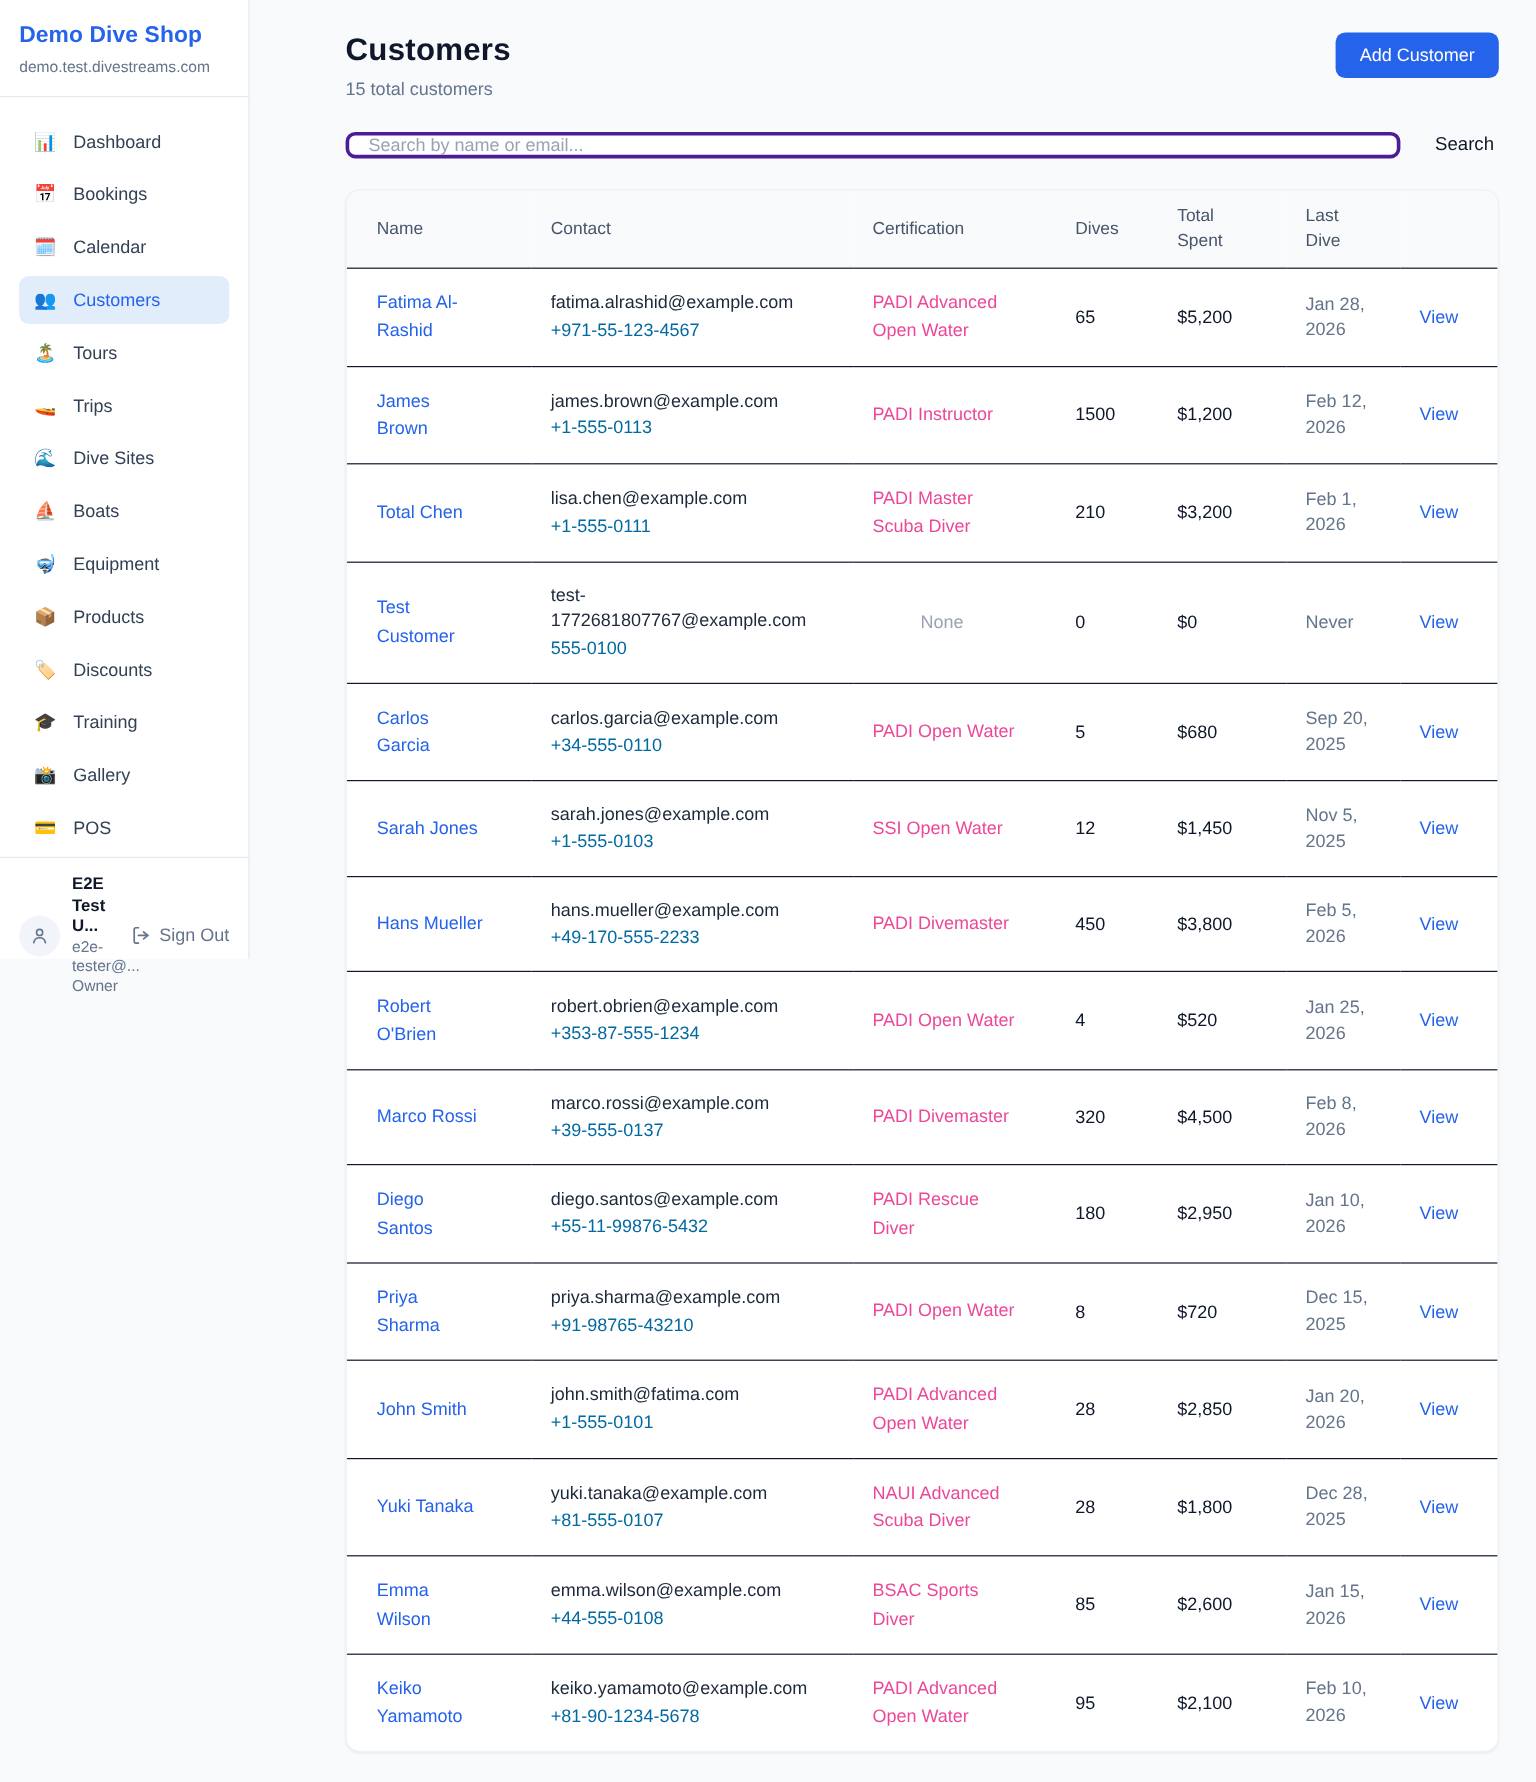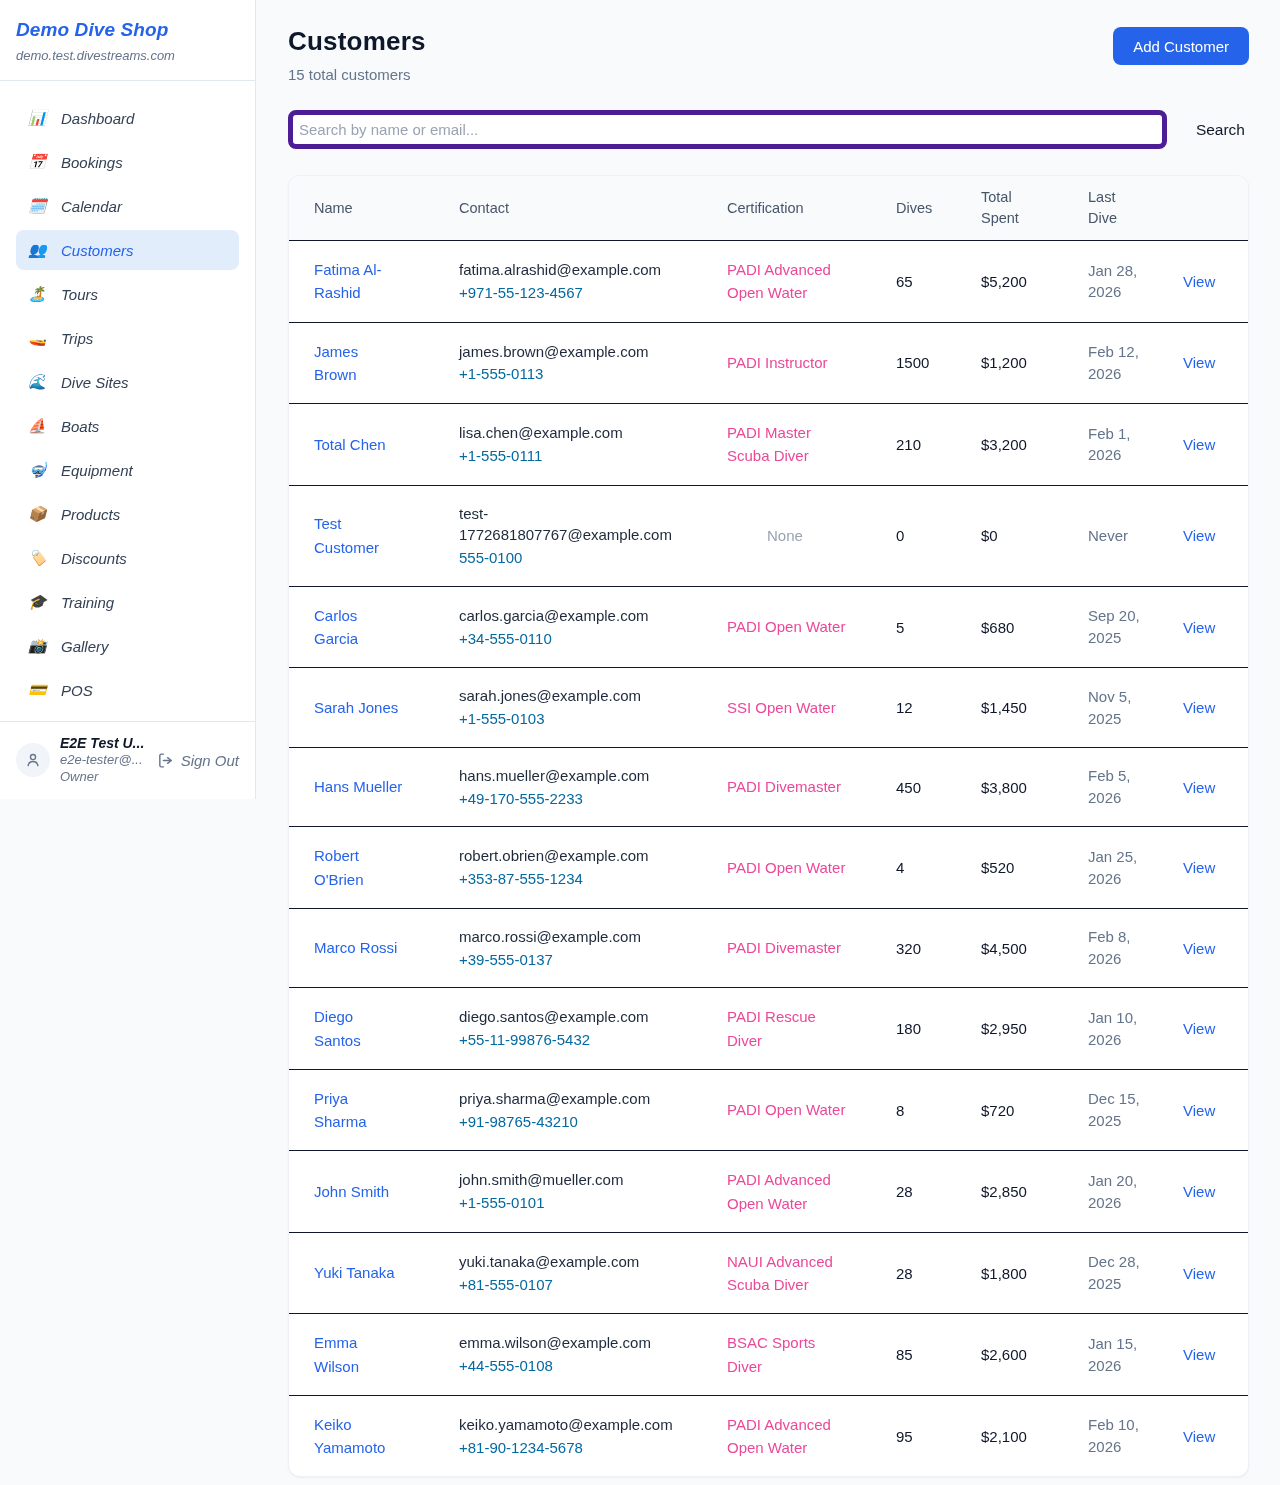--- a/index.html
+++ b/index.html
@@ -8,24 +8,24 @@
     background:#f8fafc;
     font-family:"Liberation Sans", sans-serif;
     color:#0f172a;
     position:relative;
     overflow:hidden;
   }
 
   
   .sidebar {
     position:absolute; left:0; top:0;
-    width:256px; height:799px;
+    width:208px; height:799px;
     background:#ffffff;
     border-right:1px solid #e2e8f0;
-    display:flex; flex-direction:column;font-style:italic;
+    display:flex; flex-direction:column;
   }
   .sidebar-header { padding:19px 16px 17px; border-bottom:1px solid #e2e8f0; }
   .shop-name { color:#2563eb; font-size:19px; font-weight:bold; letter-spacing:.1px; }
   .shop-domain { color:#64748b; font-size:13px; margin-top:7px; }
   .nav { flex:1; padding:17px 16px 0 16px; }
   .nav-item {
     display:flex; align-items:center; gap:13px;
     height:40px; padding:0 12px; margin-bottom:4px;
     border-radius:8px; cursor:pointer;
     color:#334155; font-size:15px;
@@ -55,23 +55,23 @@
   .page-header { display:flex; justify-content:space-between; align-items:flex-start; }
   .page-title { font-size:26px; font-weight:bold; color:#0f172a; letter-spacing:.2px; }
   .page-subtitle { font-size:15px; color:#64748b; margin-top:9px; }
   .add-btn {
     background:#2563eb; color:#ffffff; border:none; cursor:pointer;
     font-family:inherit; font-size:15px; font-weight:500;
     padding:0 20px; height:38px; border-radius:8px; margin-top:1px;
   }
   .search-row { display:flex; align-items:center; gap:25px; margin-top:27px; }
   .search-input {
-    flex:1; height:39px;
-    border:5px solid #4c1d95; border-radius:8px;
-    padding:0 6px; font-family:inherit; font-size:15px; color:#0f172a;
+    flex:1; height:22px;
+    border:3px solid #4c1d95; border-radius:8px;
+    padding:0 16px; font-family:inherit; font-size:15px; color:#0f172a;
     background:#ffffff; outline:none;
   }
   .search-input::placeholder { color:#9aa3b2; }
   .search-btn {
     background:none; border:none; cursor:pointer;
     font-family:inherit; font-size:15.5px; color:#0f172a; font-weight:500;
     padding:0 4px;
   }
 
   
@@ -464,21 +464,21 @@
     </td>
     <td class="td-action">
       <a class="view-link">View</a>
     </td>
   </tr>
           <tr>
     <td class="td-name">
       <a class="name-link">John Smith</a>
     </td>
     <td class="td-contact">
-      <div class="email">john.smith@mueller.com</div>
+      <div class="email">john.smith@fatima.com</div>
       <div class="phone">+1-555-0101</div>
     </td>
     <td class="td-cert">
       <span class="cert">PADI Advanced Open Water</span>
     </td>
     <td class="td-dives">28</td>
     <td class="td-spent">$2,850</td>
     <td class="td-lastdive">
       <span class="lastdive">Jan 20, 2026</span>
     </td>

